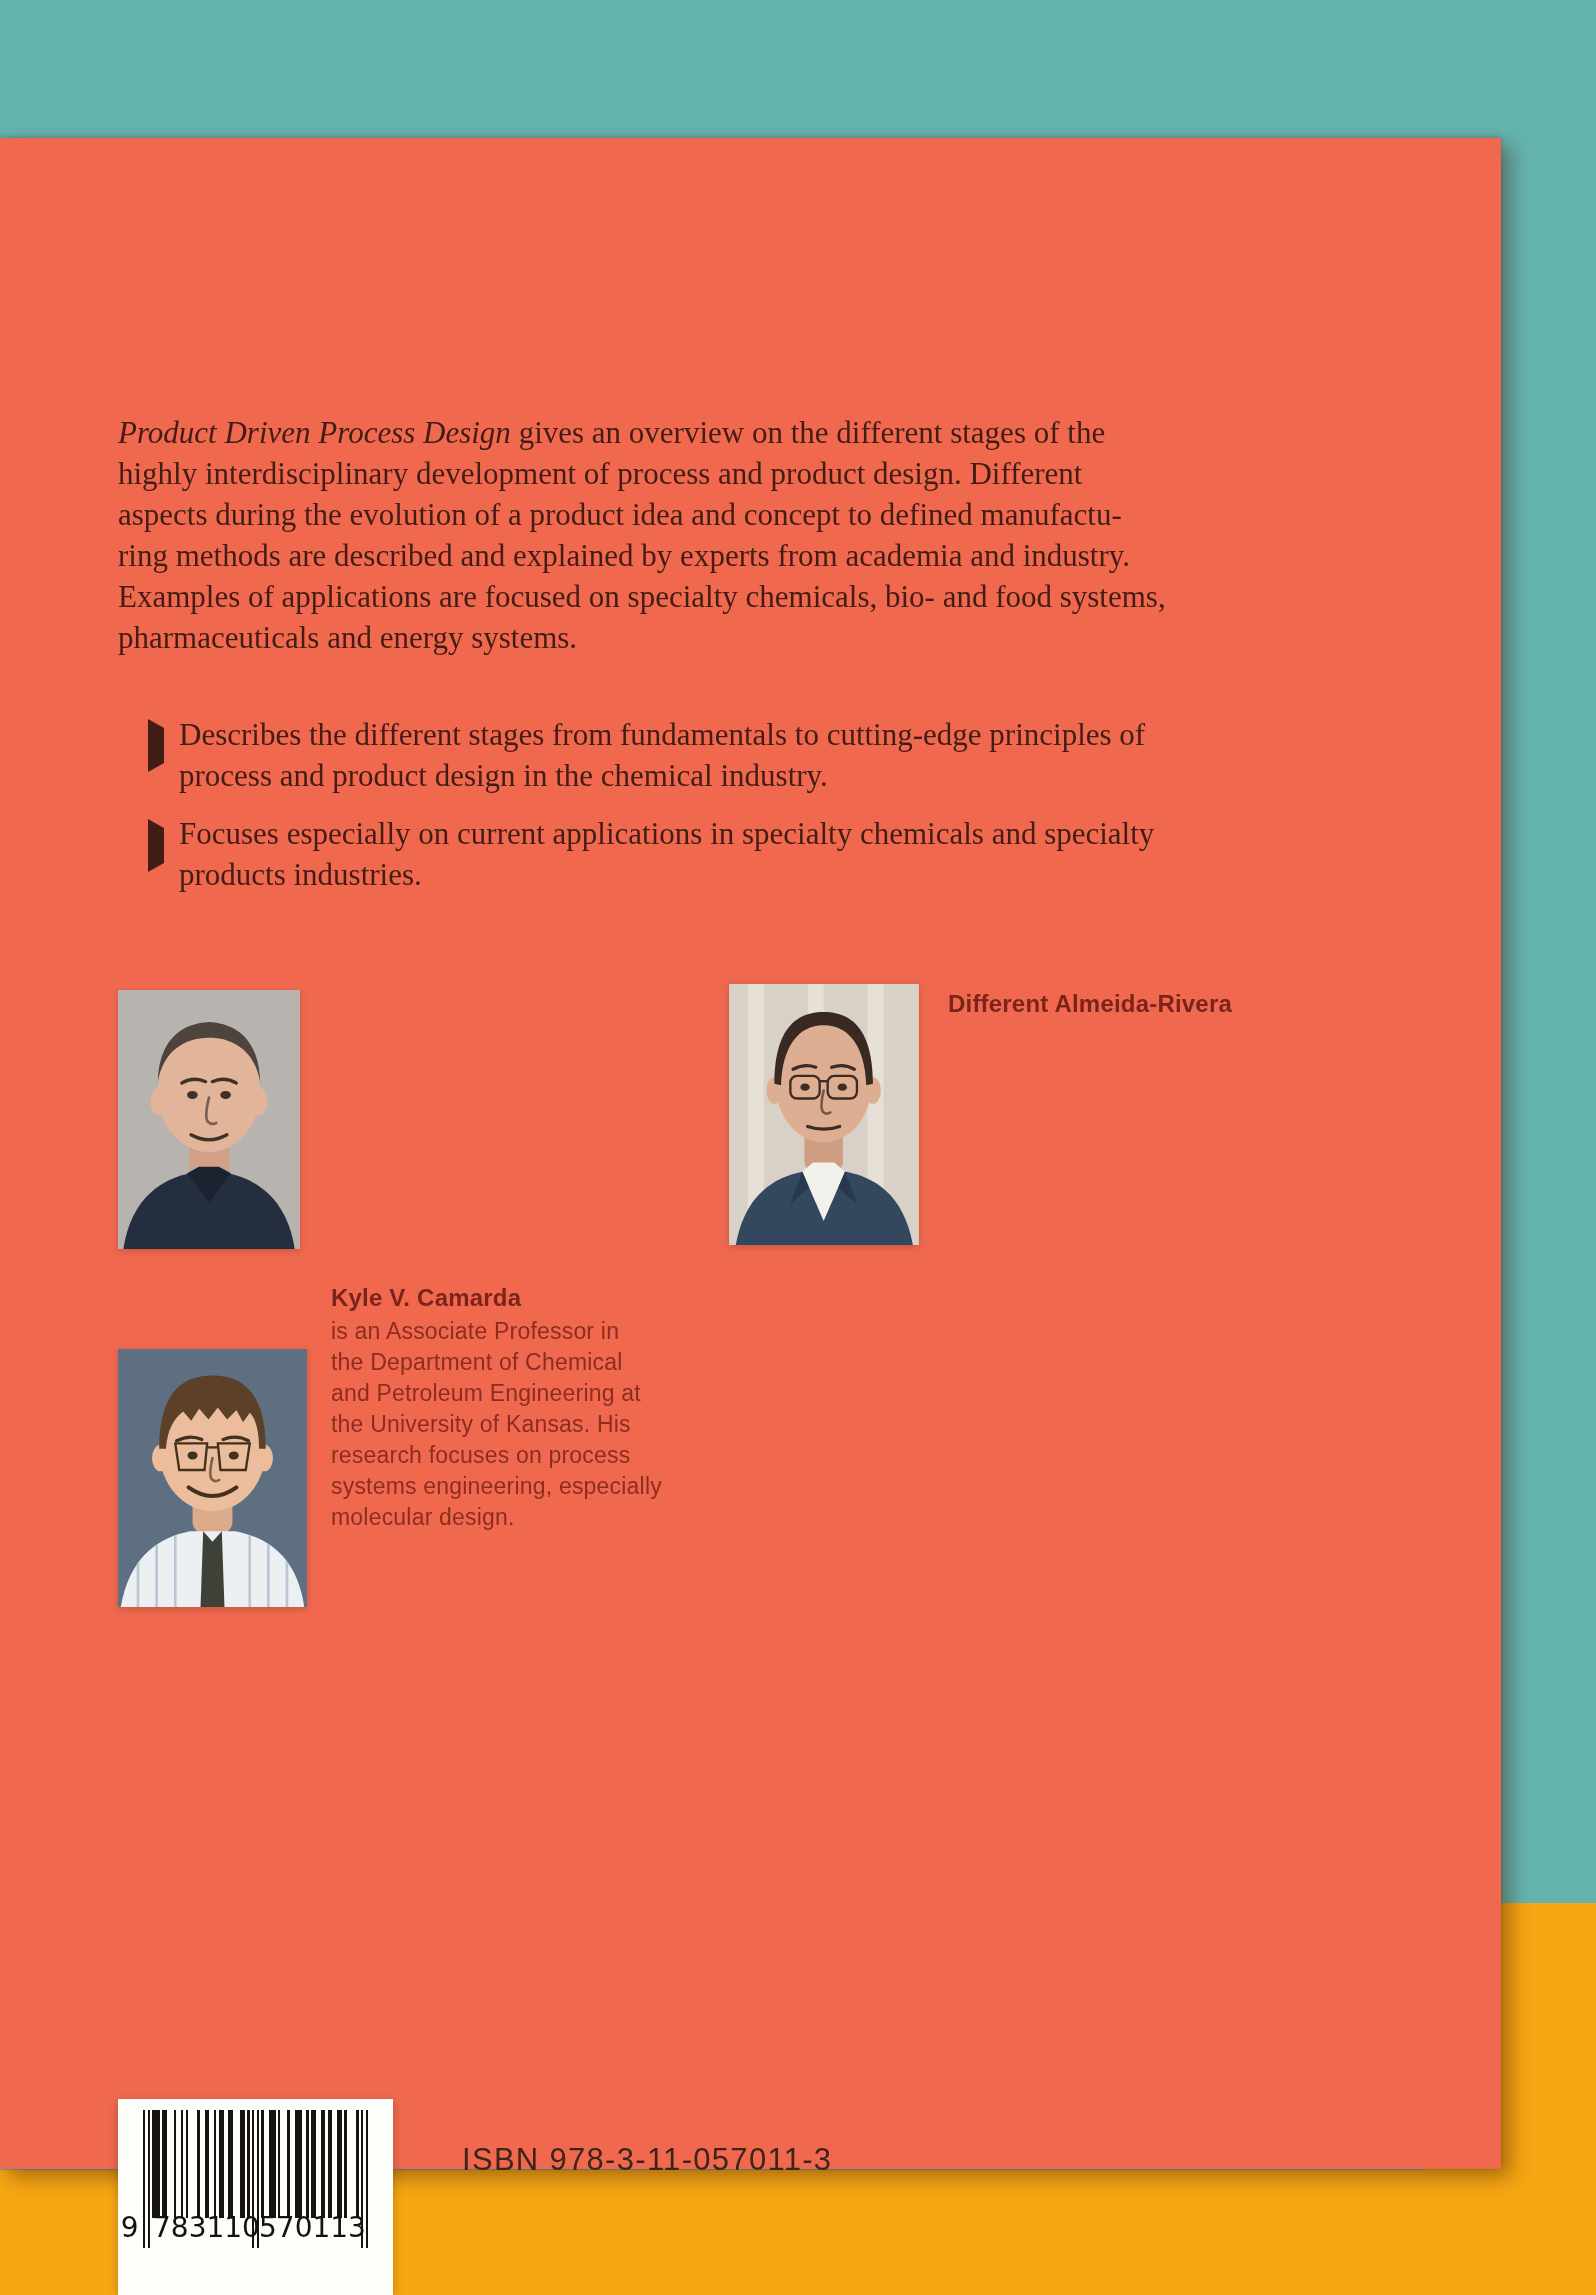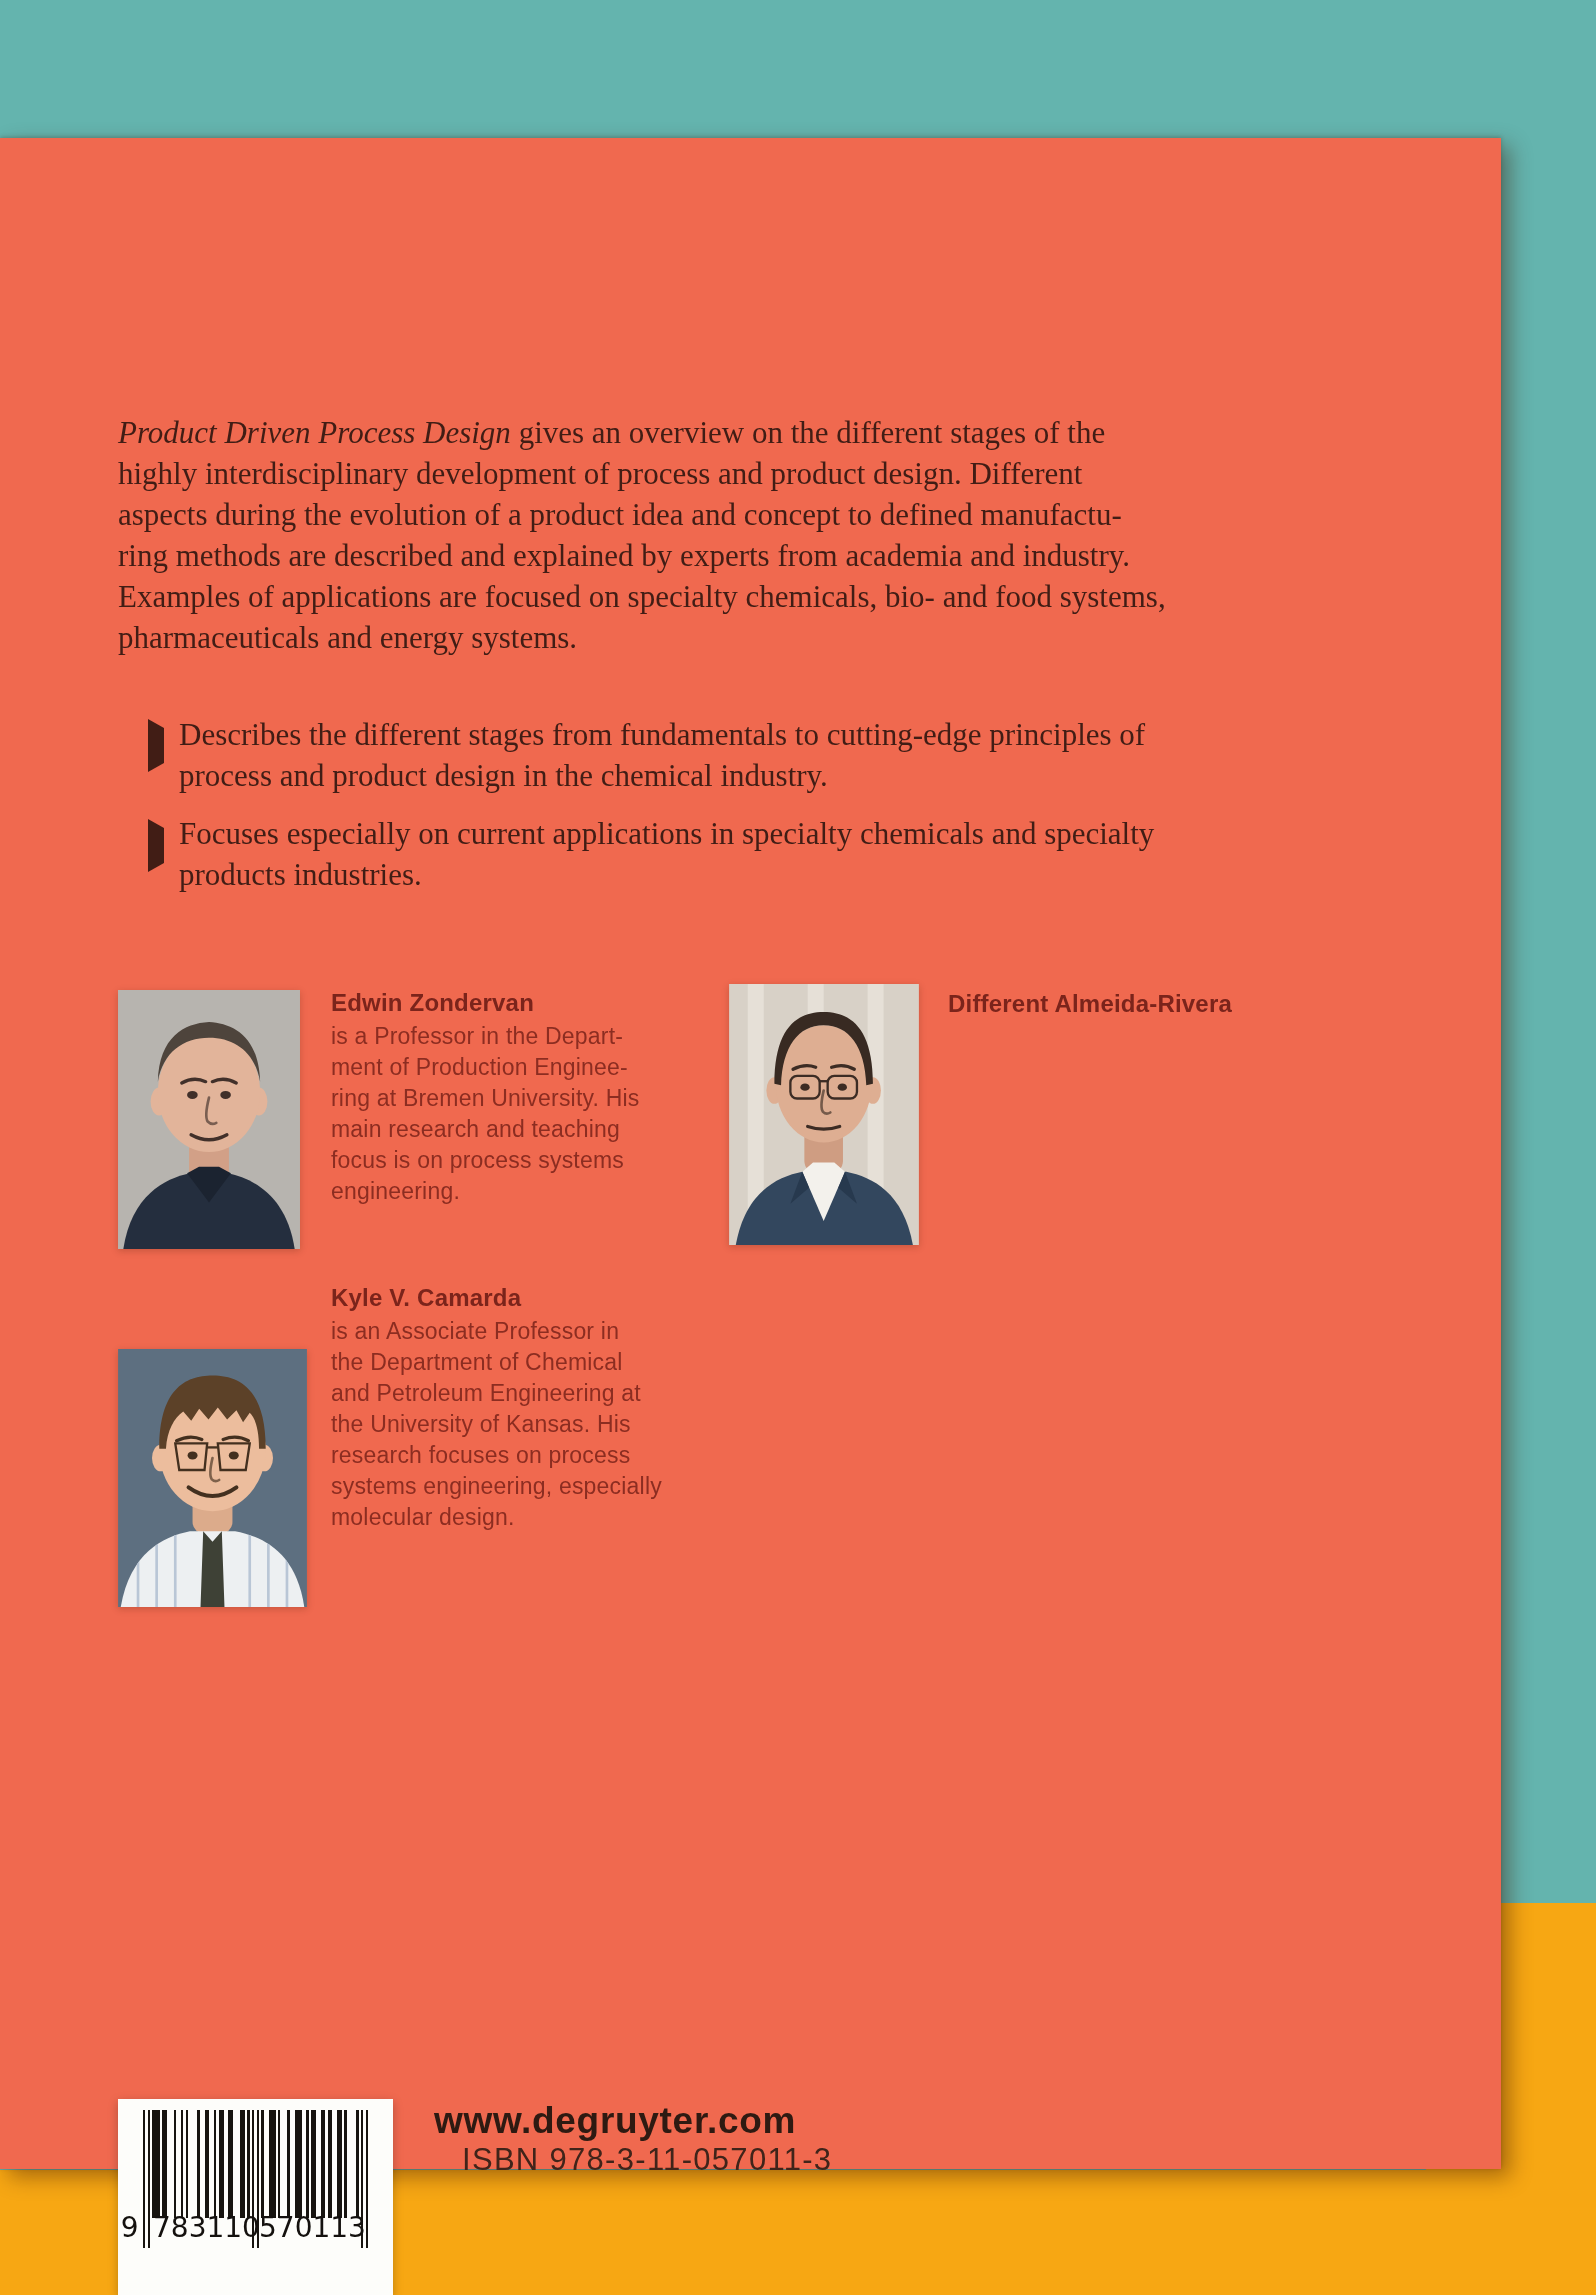--- a/index.html
+++ b/index.html
@@ -102,29 +102,20 @@
         <ellipse cx="212" cy="168" rx="13" ry="21" fill="var(--p-skin)"></ellipse>
         <ellipse cx="137" cy="154" rx="77" ry="90" fill="var(--p-skin)"></ellipse>
         <path d="M60,138 C62,70 100,50 137,48 C174,50 212,70 214,138 C206,94 176,72 137,72 C98,72 68,94 60,138 Z" fill="var(--p-hair)"></path>
         <path d="M96,140 q18,-10 36,-2" stroke="var(--p-feature)" stroke-width="5" fill="none" stroke-linecap="round"></path>
         <path d="M142,138 q18,-8 36,2" stroke="var(--p-feature)" stroke-width="5" fill="none" stroke-linecap="round"></path>
         <ellipse cx="112" cy="158" rx="8" ry="6" fill="var(--p-feature)"></ellipse>
         <ellipse cx="162" cy="158" rx="8" ry="6" fill="var(--p-feature)"></ellipse>
         <path d="M137,162 q-7,28 -2,36 q6,6 13,2" stroke="var(--p-feature)" stroke-width="4" fill="none" opacity=".65" stroke-linecap="round"></path>
         <path d="M110,218 q27,15 54,0" stroke="var(--p-feature)" stroke-width="5" fill="none" stroke-linecap="round"></path>
       </svg>
-    </div>
-    <div class="bio" id="bio-edwin">
-      <div class="author-name">Edwin Zondervan</div>
-      <div class="pre">is a Professor in the Depart-
-ment of Production Enginee-
-ring at Bremen University. His
-main research and teaching
-focus is on process systems
-engineering.</div>
     </div>
 
     <div class="photo" id="photo-cristhian" style="--p-bg: #d8d1c7; --p-bg2: #e6e0d7; --p-hair: #382a22; --p-skin: #deae92; --p-skin2: #cf9d82; --p-jacket: #33475e; --p-shirt: #f3f1ec; --p-feature: #3c2c24;">
       <svg viewBox="0 0 285 392">
         <rect width="285" height="392" fill="var(--p-bg)"></rect>
         <rect x="28" width="24" height="392" fill="var(--p-bg2)"></rect>
         <rect x="118" width="24" height="392" fill="var(--p-bg2)"></rect>
         <rect x="208" width="24" height="392" fill="var(--p-bg2)"></rect>
         <rect x="113" y="212" width="58" height="72" rx="18" fill="var(--p-skin2)"></rect>
         <path d="M10,392 C24,314 70,290 110,282 L176,282 C216,290 262,314 276,392 Z" fill="var(--p-jacket)"></path>
@@ -188,21 +179,20 @@
       <div class="author-name">Kyle V. Camarda</div>
       <div class="pre">is an Associate Professor in
 the Department of Chemical
 and Petroleum Engineering at
 the University of Kansas. His
 research focuses on process
 systems engineering, especially
 molecular design.</div>
     </div>
 
-    <div class="website">www.degruyter.com</div>
     <div class="isbn">ISBN 978-3-11-057011-3</div>
   </div>
 
   <div class="barcode-box">
     <div class="bars">
       <svg id="barcode-svg" viewBox="0 0 95 64" preserveAspectRatio="none" shape-rendering="crispEdges">
           <rect x="0" y="0" width="1" height="64"></rect>
           <rect x="2" y="0" width="1" height="64"></rect>
           <rect x="4" y="0" width="1" height="50"></rect>
           <rect x="5" y="0" width="1" height="50"></rect>

